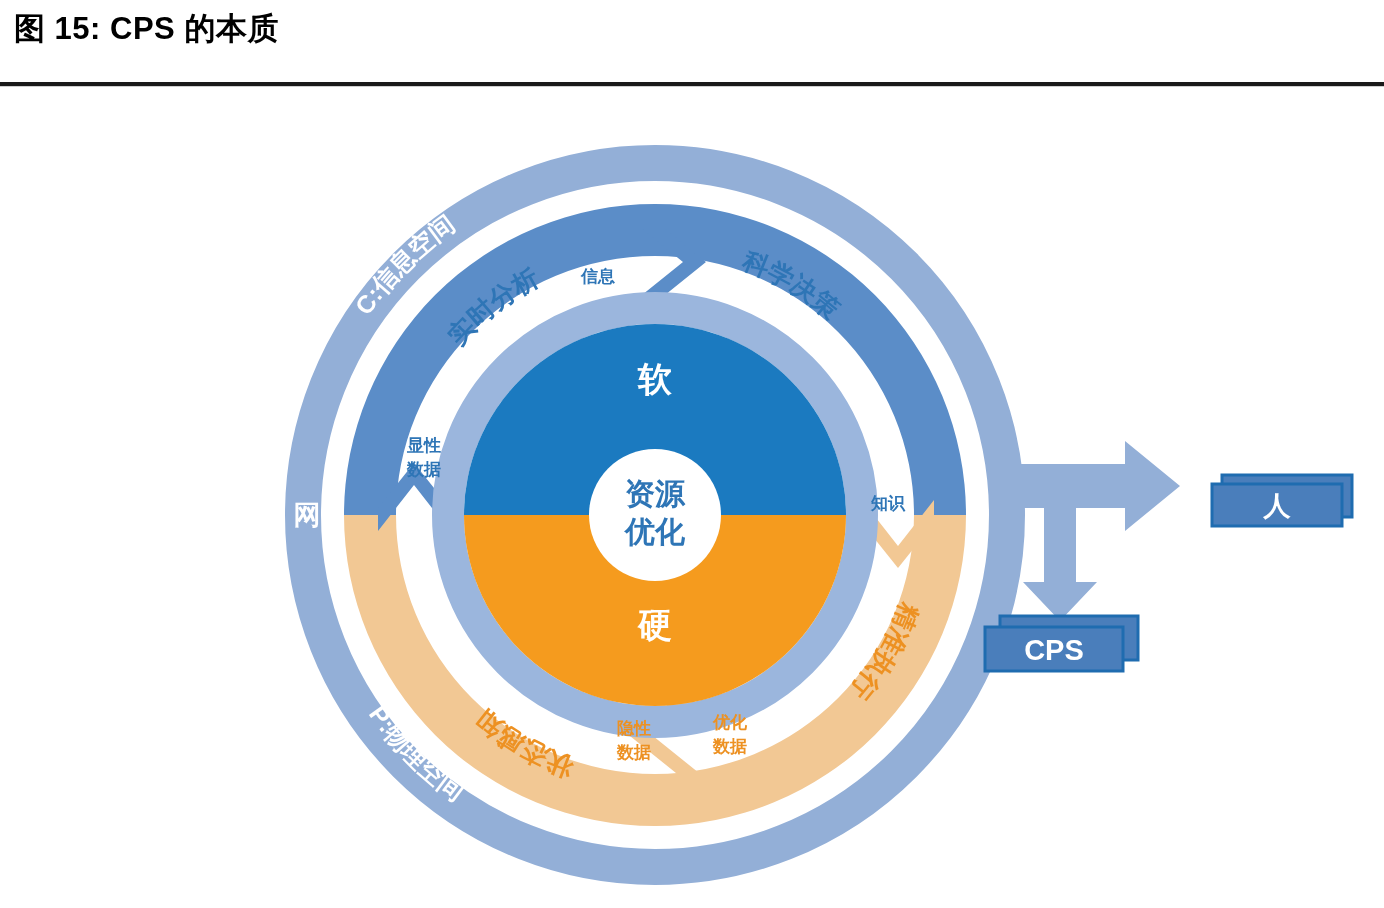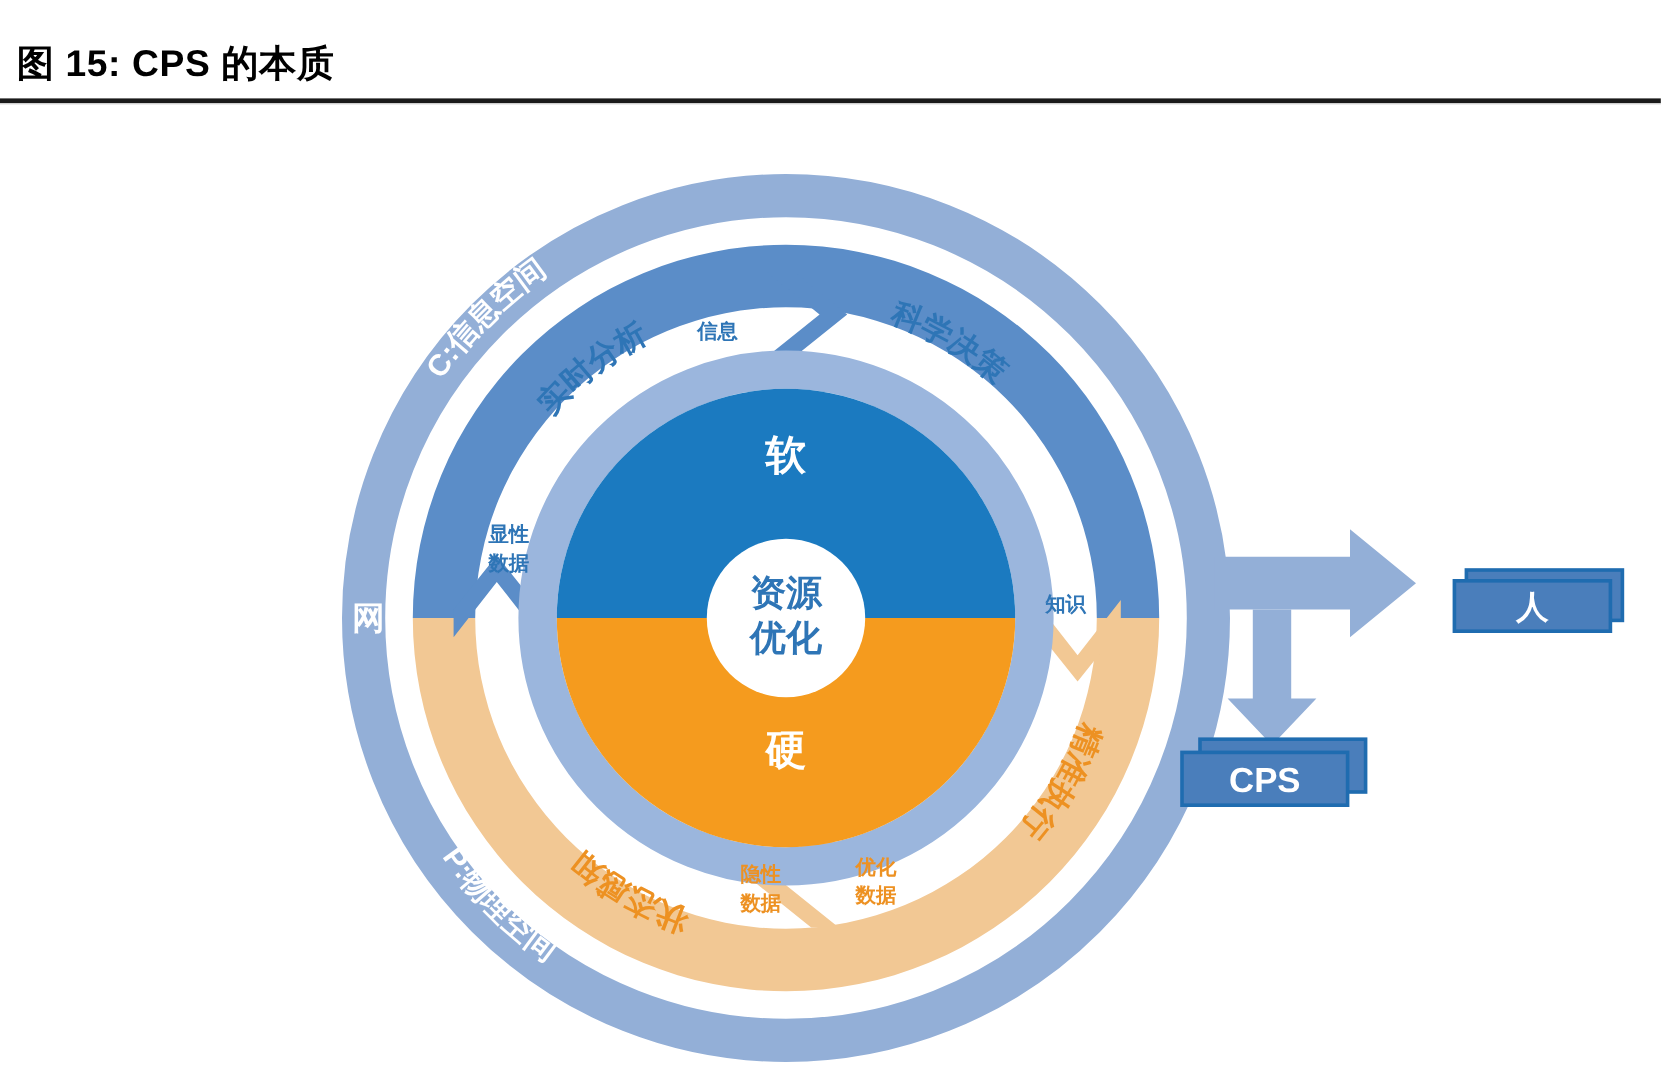--- a/index.html
+++ b/index.html
@@ -4,21 +4,21 @@
 <style>
   html,body{margin:0;padding:0;}
   body{
     width:1384px;height:908px;
     background:#ffffff;
     font-family:"Liberation Sans","DejaVu Sans",sans-serif;
     overflow:hidden;
     position:relative;
   }
   #figure-title{
-    position:absolute;left:14px;top:32px;
+    position:absolute;left:14px;top:8px;
     font-size:31px;font-weight:bold;color:#000000;
     letter-spacing:0.5px;white-space:nowrap;
   }
   #title-rule{
     position:absolute;left:0px;top:82px;width:1384px;height:4px;
     background:#1a1a1a;
   }
   #title-rule::after{
     content:"";position:absolute;left:0;top:4px;width:1384px;height:1px;background:#cfcfcf;
   }

